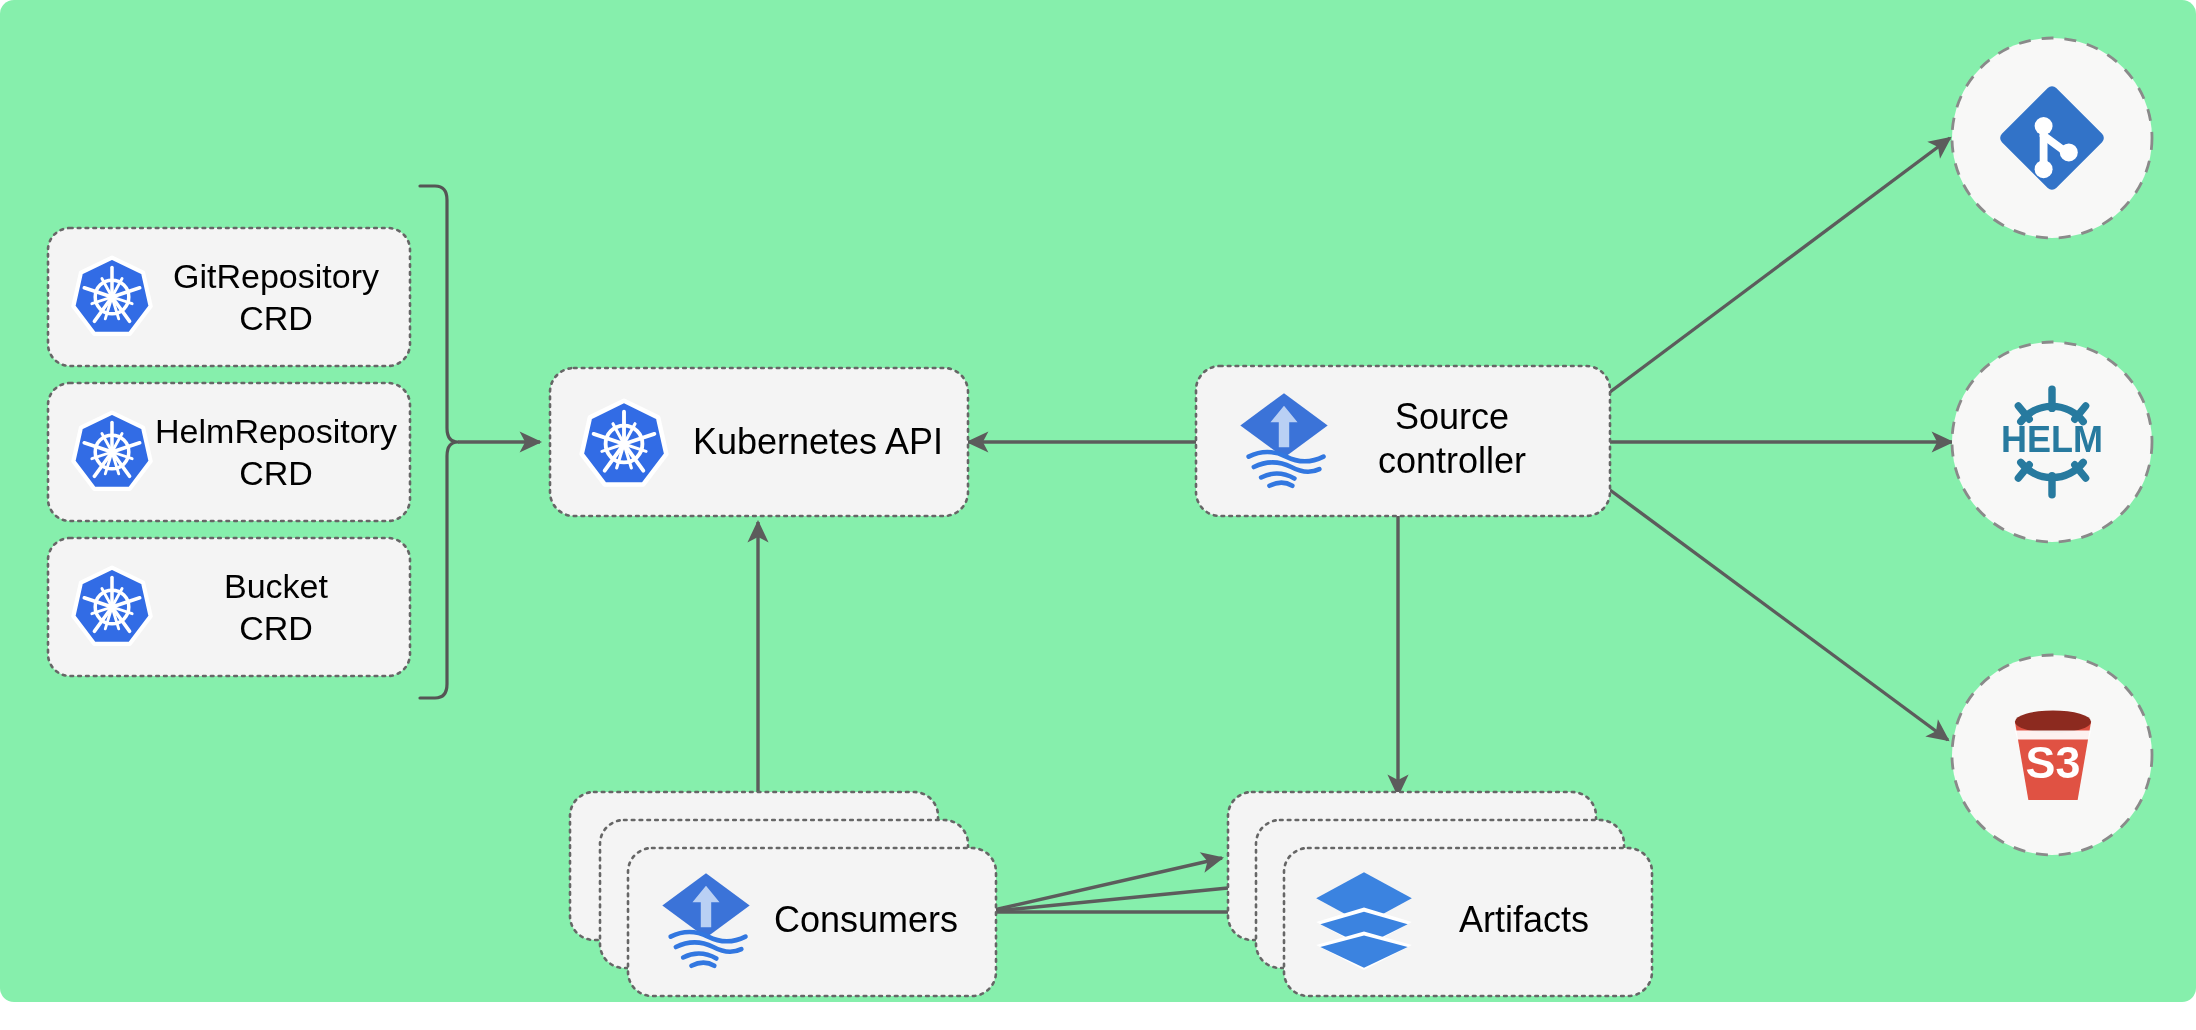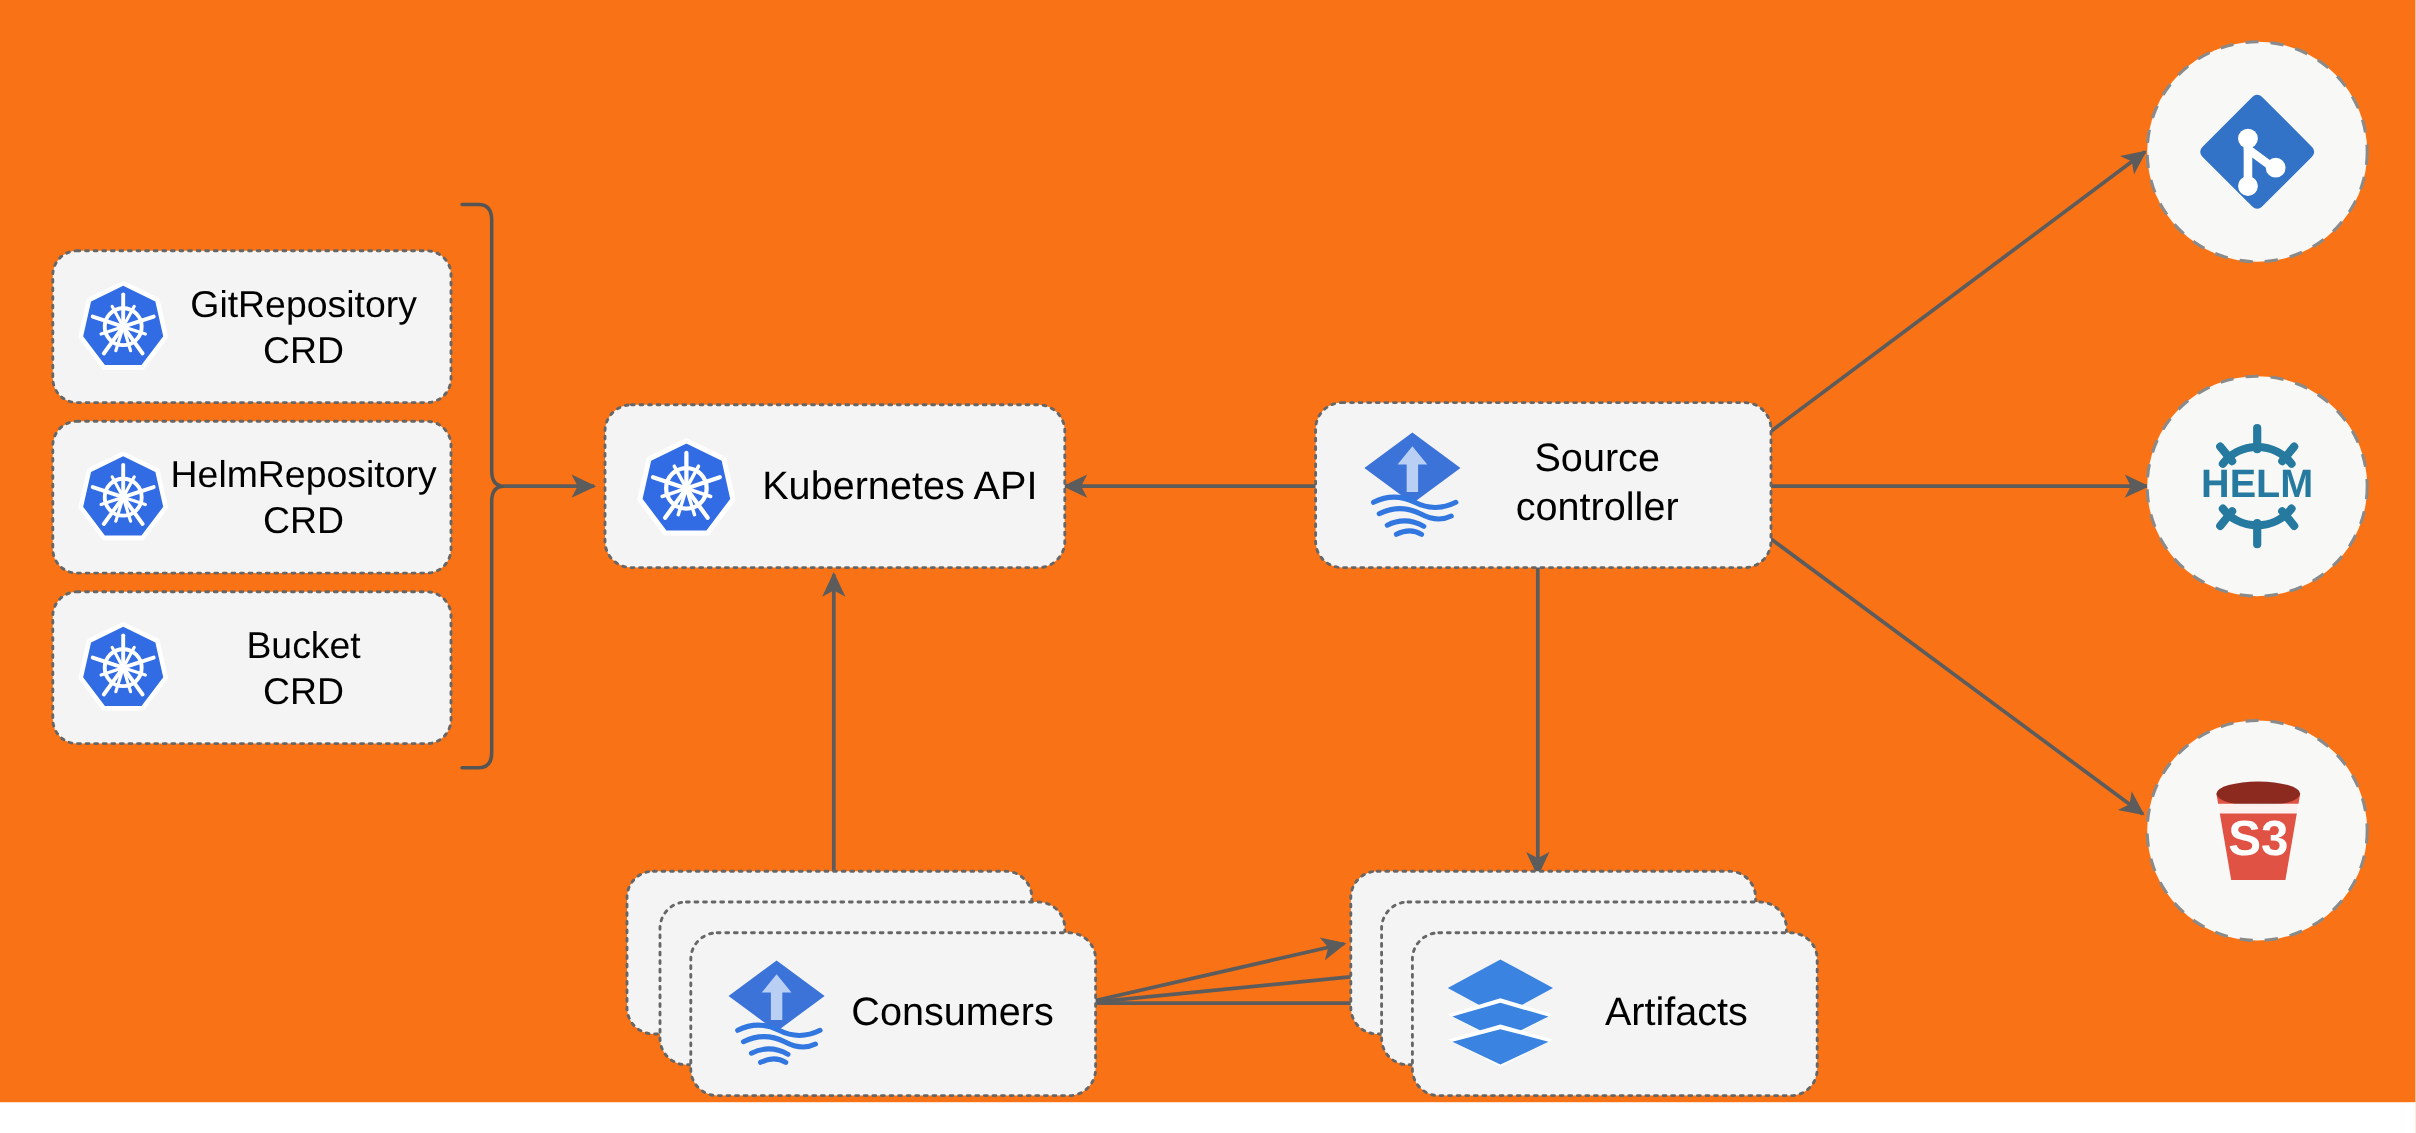--- a/index.html
+++ b/index.html
@@ -10,21 +10,22 @@
   body {
     font-family: "Liberation Sans", sans-serif;
     width: 2196px;
     height: 1030px;
     overflow: hidden;
   }
   #diagram-root {
     position: relative;
     width: 2196px;
     height: 1002px;
-    background: #f97316;
+    background: #86efac;
+    border-radius: 14px;
   }
   svg.layer {
     position: absolute;
     top: 0;
     left: 0;
     width: 2196px;
     height: 1030px;
   }
   .node-label {
     font-family: "Liberation Sans", sans-serif;

